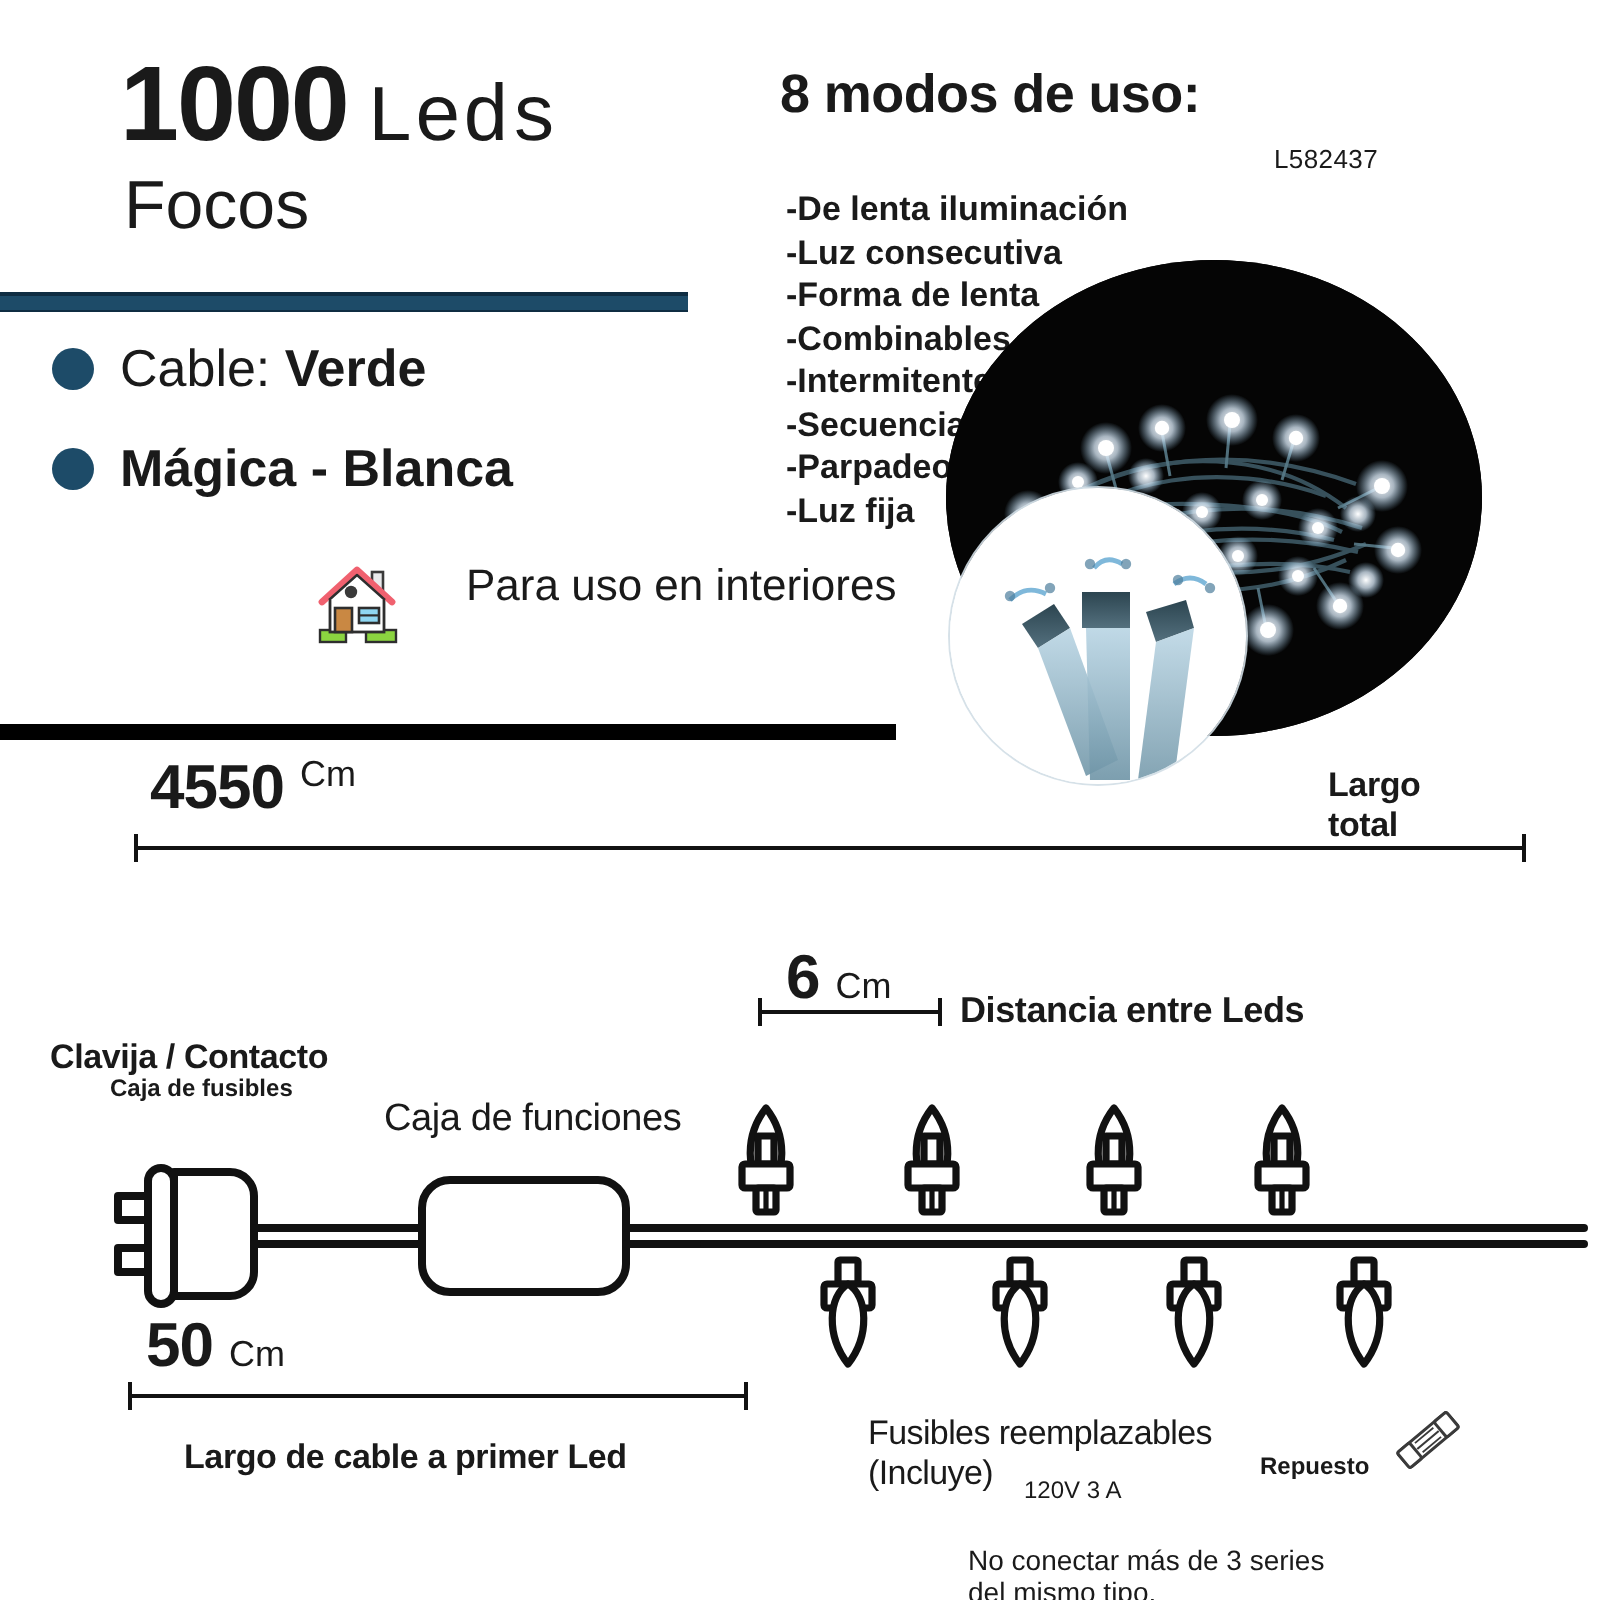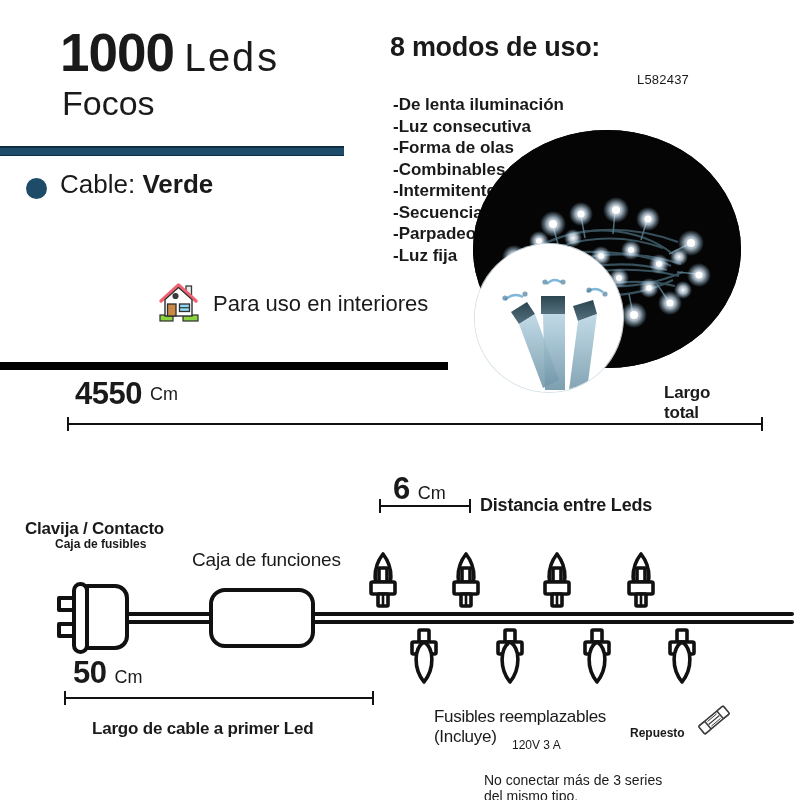--- a/index.html
+++ b/index.html
@@ -17,50 +17,50 @@
   
   #title-row{left:60px;top:14px;width:380px;height:56px;
     display:flex;align-items:baseline;}
   #led-count{font-size:53px;font-weight:700;letter-spacing:-1px;line-height:1;}
   #led-unit{font-size:40px;font-weight:300;line-height:1;margin-left:9px;letter-spacing:0px;font-family:Liberation Mono, monospace;}
   #focos{left:62px;top:74px;font-size:34px;font-weight:300;line-height:1;letter-spacing:0px;}
 
   #divider-navy{left:0px;top:134px;width:344px;height:7px;
     background:#1d4b68;border-top:2px solid #0f2d42;border-bottom:1px solid #0f2d42;}
 
-  .spec-row{display:flex;align-items:flex-end;}
+  .spec-row{display:flex;align-items:center;}
   #spec-cable{left:26px;top:158px;}
   #spec-color{left:26px;top:208px;}
   .bullet{width:21px;height:21px;border-radius:50%;background:#1d4b68;
     display:inline-block;margin-right:13px;flex:none;}
   .spec-text{font-size:26px;font-weight:300;white-space:nowrap;line-height:1.1;}
   .spec-text b{font-weight:700;}
   .spec-text.bold{font-weight:700;}
 
   
-  #house-row{left:158px;top:268px;display:flex;align-items:center;}
+  #house-row{left:158px;top:268px;display:flex;align-items:flex-start;gap:20px;}
   #interior-label{font-size:22px;font-weight:300;margin-left:11px;white-space:nowrap;}
 
   #divider-black{left:0px;top:350px;width:448px;height:8px;background:#000000;}
 
   
   #modes-title{left:390px;top:20px;font-size:27px;font-weight:700;letter-spacing:-0.3px;}
   #sku{left:637px;top:60px;font-size:13px;font-weight:400;letter-spacing:0.2px;}
   #modes-list{left:393px;top:82px;width:210px;}
   .mode-item{font-size:17px;font-weight:700;line-height:21.5px;white-space:nowrap;}
 
   
   #photo-main{left:473px;top:118px;width:268px;height:238px;border-radius:50%;
     background:#050505;overflow:hidden;}
   #photo-inset{left:475px;top:232px;width:148px;height:148px;border-radius:50%;
     background:radial-gradient(circle at 42% 38%, #ffffff 0%, #f4f8fb 55%, #e7eef3 100%);
     overflow:hidden;box-shadow:0 0 0 1px rgba(210,222,230,.9);}
 
   
-  #val-4550{left:75px;top:366px;display:flex;align-items:center;}
+  #val-4550{left:75px;top:366px;display:flex;align-items:flex-start;}
   .mval{font-size:31px;font-weight:700;letter-spacing:-0.5px;line-height:1;}
   .munit{font-size:18px;font-weight:400;margin-left:8px;line-height:1;}
   #largo-total{left:664px;top:371px;font-size:17px;font-weight:700;letter-spacing:-0.2px;}
 
   
   .dimline{height:14px;}
   .dimline .bar{position:absolute;left:0;right:0;top:6px;height:2px;background:#121212;}
   .dimline .tick{position:absolute;top:0;width:2px;height:14px;background:#121212;}
   .dimline .tick.l{left:0;}
   .dimline .tick.r{right:0;}
@@ -101,20 +101,24 @@
   </div>
   <div class="abs" id="focos">Focos</div>
 
   <div class="abs" id="divider-navy"></div>
 
   <div class="abs spec-row" id="spec-cable">
     <span class="bullet"></span>
     <span class="spec-text"><span>Cable:</span> <b>Verde</b></span>
   </div>
 
+  <div class="abs spec-row" id="spec-color">
+    <span class="bullet"></span>
+    <span class="spec-text bold">Mágica - Blanca</span>
+  </div>
 
   <div class="abs" id="house-row">
     <span>
       <svg width="44" height="44" viewBox="0 0 44 44">
 
         <rect x="2" y="35" width="13" height="6" fill="#8bd440" stroke="#2e2e2e" stroke-width="1.2"></rect>
         <rect x="25" y="35" width="15" height="6" fill="#8bd440" stroke="#2e2e2e" stroke-width="1.2"></rect>
 
         <rect x="28" y="6" width="5.5" height="11" fill="#e9eaec" stroke="#3a3a3a" stroke-width="1.3"></rect>
 
@@ -134,21 +138,21 @@
     <span id="interior-label">Para uso en interiores</span>
   </div>
 
   <div class="abs" id="divider-black"></div>
 
   <div class="abs" id="modes-title">8 modos de uso:</div>
   <div class="abs" id="sku">L582437</div>
   <div class="abs" id="modes-list">
     <div class="mode-item">-De lenta iluminación</div>
     <div class="mode-item">-Luz consecutiva</div>
-    <div class="mode-item">-Forma de olas</div>
+    <div class="mode-item">-Forma de lenta</div>
     <div class="mode-item">-Combinables</div>
     <div class="mode-item">-Intermitente</div>
     <div class="mode-item">-Secuencial</div>
     <div class="mode-item">-Parpadeo</div>
     <div class="mode-item">-Luz fija</div>
   </div>
 
   <div class="abs" id="photo-main">
     <svg width="268" height="238" viewBox="0 0 268 238">
       <defs>

